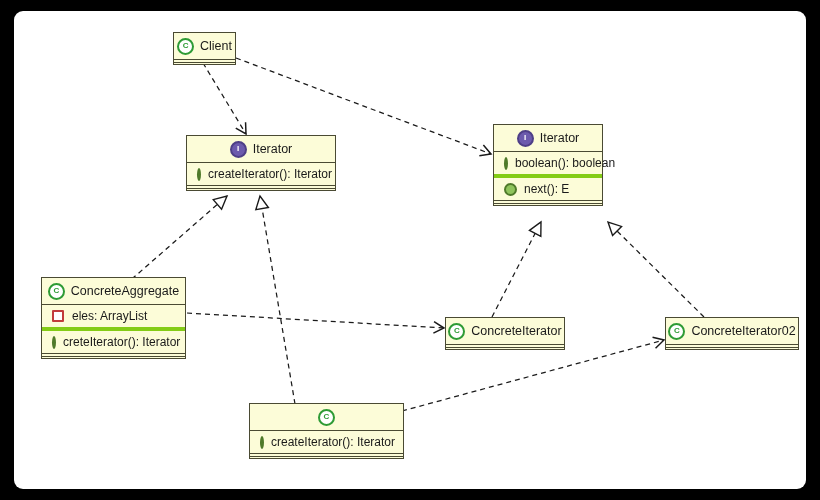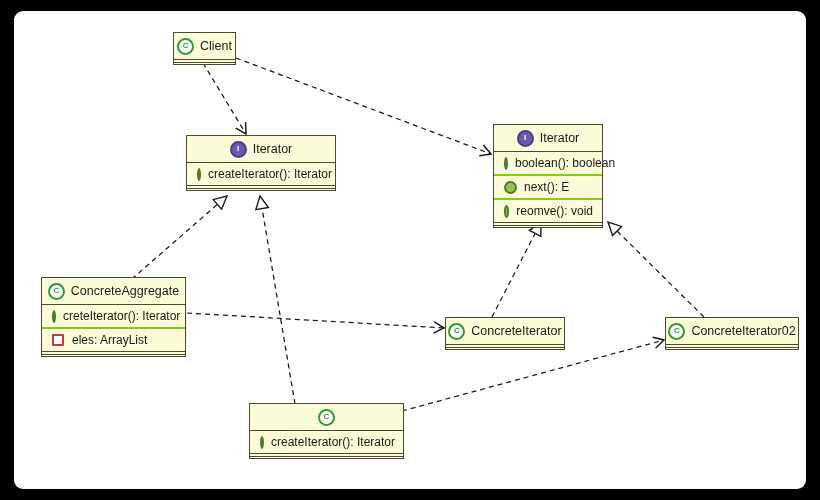--- a/index.html
+++ b/index.html
@@ -68,21 +68,21 @@
     display: flex;
     align-items: center;
     gap: 7px;
     height: 22px;
     padding: 0 9px;
     font-size: 12px;
     color: #1a1a1a;
     white-space: nowrap;
   }
   .node .member + .member {
-    border-top: 2px solid #84cc16;
+    border-top: 4px solid #84cc16;
   }
   
   .node .foot {
     height: 4px;
     background: #fcfcd8;
     border-top: 1px solid #4a4a33;
     box-shadow: inset 0 2px 0 0 #fcfcd8, inset 0 3px 0 0 #4a4a33;
   }
 
   
@@ -212,43 +212,39 @@
       <div class="sep"></div>
       <div class="members">
         <div class="member">
           <span class="ico-pub"></span>
           <span class="lbl">boolean(): boolean</span>
         </div>
         <div class="member">
           <span class="ico-pub"></span>
           <span class="lbl">next(): E</span>
         </div>
-        <div class="member">
-          <span class="ico-pub"></span>
-          <span class="lbl">reomve(): void</span>
-        </div>
       </div>
       <div class="foot"></div>
     </div>
 
     <div class="node" style="left:27px; top:266px; width:145px;">
       <div class="title">
         <span class="ico ico-class">C</span>
         <span class="lbl">ConcreteAggregate</span>
       </div>
       <div class="sep"></div>
       <div class="members">
-        <div class="member">
-          <span class="ico-pub"></span>
-          <span class="lbl">creteIterator(): Iterator</span>
-        </div>
         <div class="member">
           <span class="ico-priv"></span>
           <span class="lbl">eles: ArrayList</span>
         </div>
+        <div class="member">
+          <span class="ico-pub"></span>
+          <span class="lbl">creteIterator(): Iterator</span>
+        </div>
       </div>
       <div class="foot"></div>
     </div>
 
     <div class="node" style="left:431px; top:306px; width:120px;">
       <div class="title">
         <span class="ico ico-class">C</span>
         <span class="lbl">ConcreteIterator</span>
       </div>
       <div class="foot"></div>

